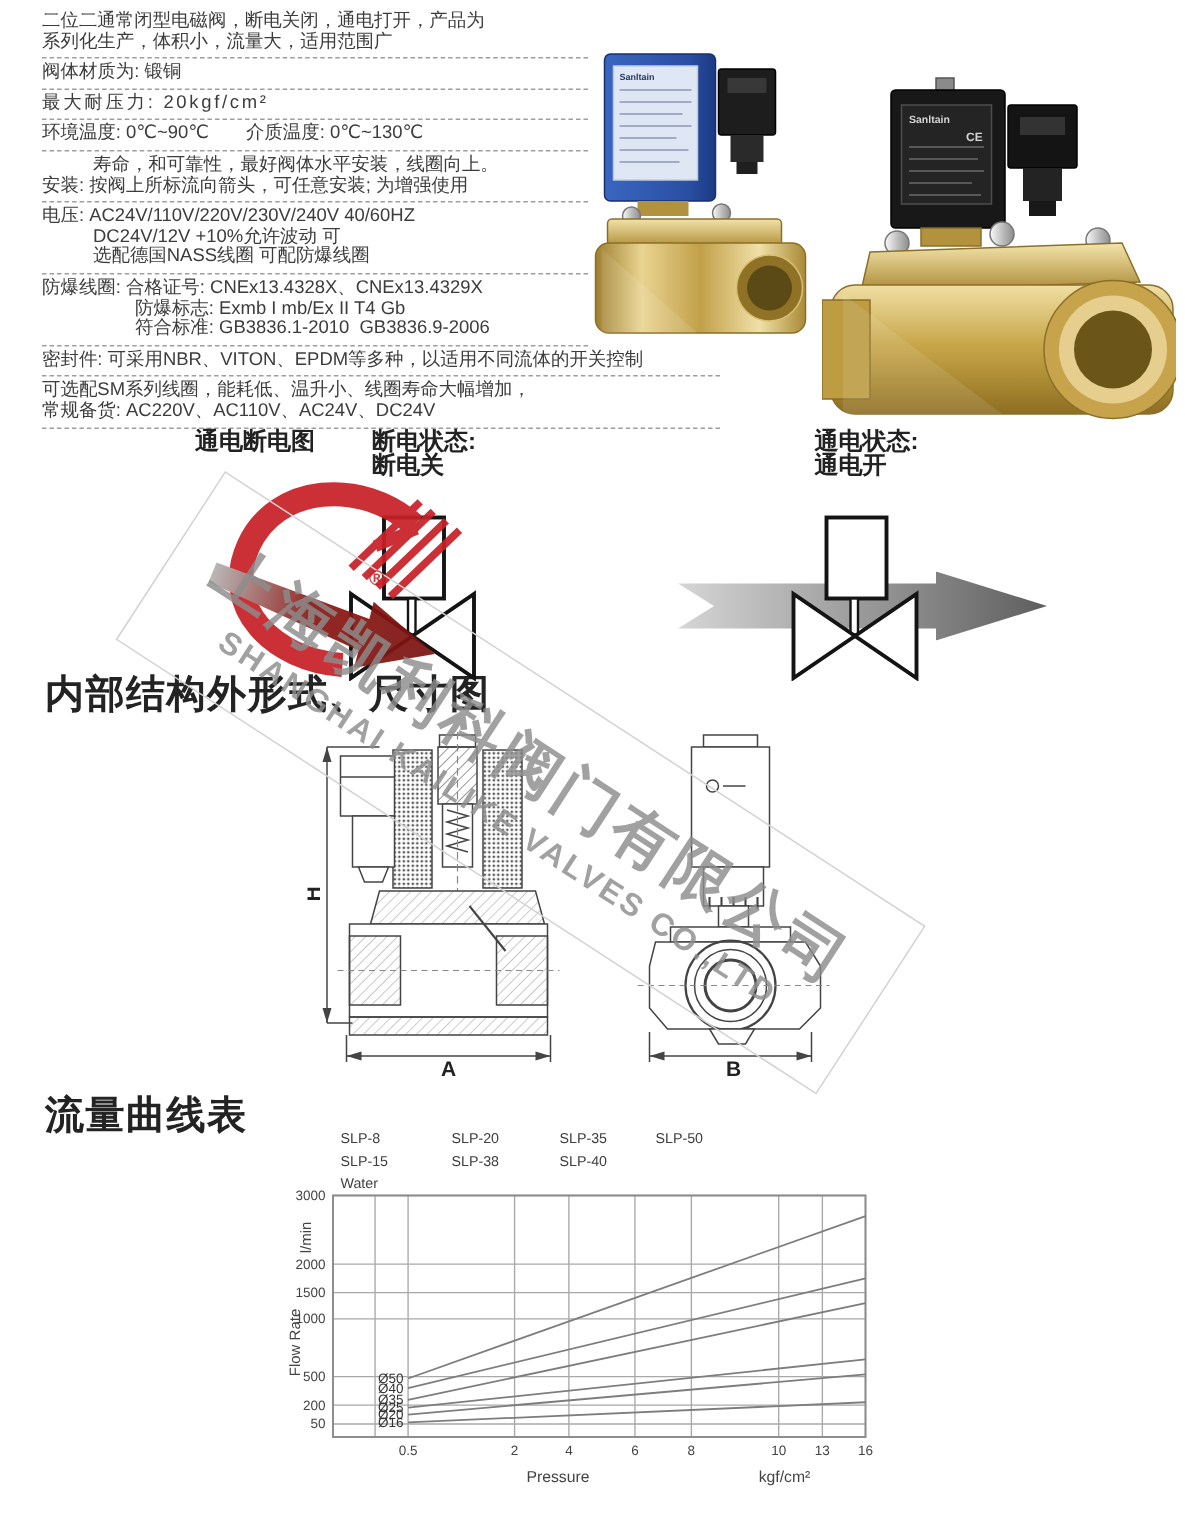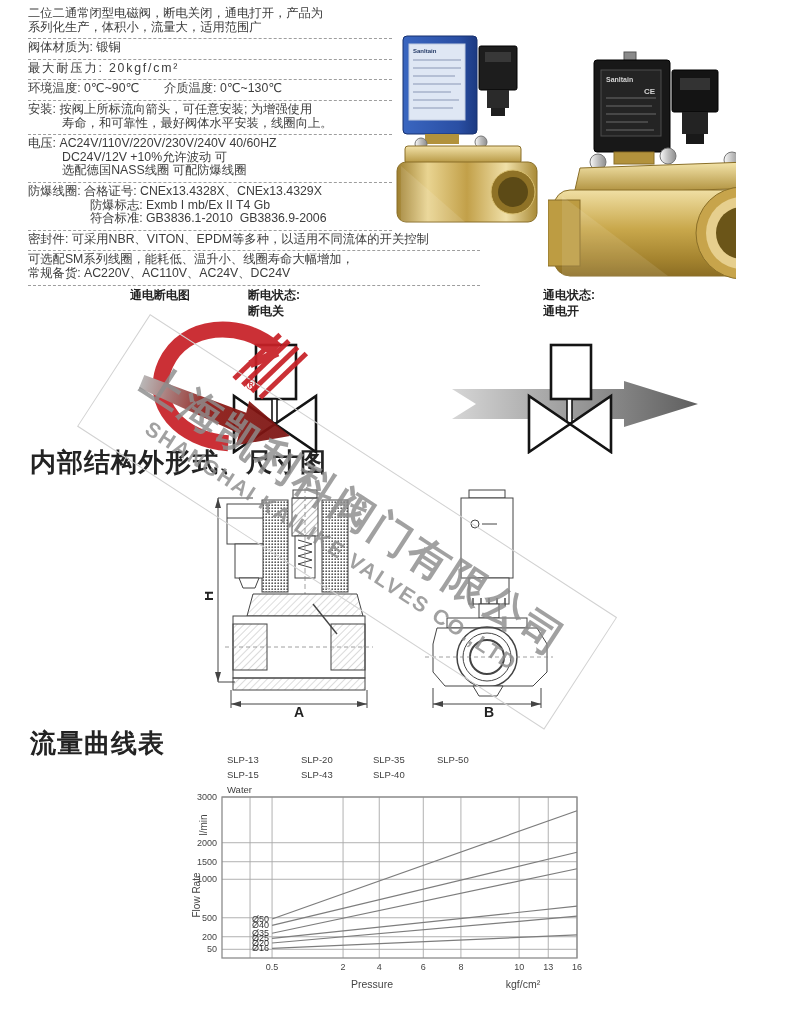--- a/index.html
+++ b/index.html
@@ -1,26 +1,26 @@
 <!DOCTYPE html>
 <html><head>
 <meta charset="utf-8">
 <style>
   html,body{margin:0;padding:0;background:#fff;}
   #page{position:relative;width:736px;height:1011px;background:#fff;overflow:hidden;
-        font-family:"Liberation Sans","DejaVu Sans",sans-serif;color:#3c3c3c;}
+        font-family:"Liberation Sans","DejaVu Sans",sans-serif;color:#3c3c3c;padding-left:48px;}
   
   #spec{position:absolute;left:28px;top:7px;width:370px;font-size:12.3px;line-height:13.6px;overflow:visible;}
   #spec .ln{white-space:pre-wrap;}
   #spec .ln.nowrap{white-space:nowrap;}
   #spec .ln.spaced{letter-spacing:1.8px;}
   #spec .dash{height:3px;margin:1px 0 2px 0;border-bottom:1px dashed #9e9e9e;width:364px;}
   #spec .dash.wide{width:452px;}
   
-  .diag-h{position:absolute;font-size:12px;font-weight:600;color:#222;line-height:16px;white-space:pre-line;}
+  .diag-h{position:absolute;font-size:16px;font-weight:600;color:#222;line-height:16px;white-space:pre-line;}
   
   .sec-title{position:absolute;font-size:26px;font-weight:600;color:#232323;letter-spacing:1px;}
   
   #watermark{position:absolute;left:150px;top:314px;width:555px;height:132px;
              transform:rotate(33deg);transform-origin:0 0;border:1.5px solid #d2d2d2;
              display:flex;flex-direction:column;align-items:center;justify-content:center;
              pointer-events:none;z-index:30;background:transparent;}
   #watermark .wm1{font-size:42px;font-weight:700;color:#8d8d8d;letter-spacing:3px;opacity:.82;white-space:nowrap;}
   #watermark .wm2{font-size:21px;font-weight:700;color:#8d8d8d;letter-spacing:2px;opacity:.82;white-space:nowrap;margin-top:2px;}
   #reg-mark{position:absolute;left:246px;top:377px;font-size:14px;font-weight:700;color:#c82127;opacity:.85;z-index:31;}
@@ -38,22 +38,22 @@
   <div id="spec">
       <div class="ln">二位二通常闭型电磁阀，断电关闭，通电打开，产品为</div>
       <div class="ln">系列化生产，体积小，流量大，适用范围广</div>
       <div class="dash"></div>
       <div class="ln">阀体材质为: 锻铜</div>
       <div class="dash"></div>
       <div class="ln spaced">最大耐压力: 20kgf/cm²</div>
       <div class="dash"></div>
       <div class="ln">环境温度: 0℃~90℃　　介质温度: 0℃~130℃</div>
       <div class="dash"></div>
+      <div class="ln" style="padding-left: 34px;">寿命，和可靠性，最好阀体水平安装，线圈向上。</div>
       <div class="ln">安装: 按阀上所标流向箭头，可任意安装; 为增强使用</div>
-      <div class="ln" style="padding-left: 34px;">寿命，和可靠性，最好阀体水平安装，线圈向上。</div>
       <div class="dash"></div>
       <div class="ln">电压: AC24V/110V/220V/230V/240V 40/60HZ</div>
       <div class="ln" style="padding-left: 34px;">DC24V/12V +10%允许波动 可</div>
       <div class="ln" style="padding-left: 34px;">选配德国NASS线圈 可配防爆线圈</div>
       <div class="dash"></div>
       <div class="ln">防爆线圈: 合格证号: CNEx13.4328X、CNEx13.4329X</div>
       <div class="ln" style="padding-left: 62px;">防爆标志: Exmb I mb/Ex II T4 Gb</div>
       <div class="ln" style="padding-left: 62px;">符合标准: GB3836.1-2010  GB3836.9-2006</div>
       <div class="dash"></div>
       <div class="ln nowrap">密封件: 可采用NBR、VITON、EPDM等多种，以适用不同流体的开关控制</div>
@@ -300,27 +300,27 @@
     <polygon points="8,218 18,215 18,221" fill="#444"></polygon>
     <polygon points="116,218 106,215 106,221" fill="#444"></polygon>
     <text x="64" y="231" font-size="14" fill="#222" font-weight="bold" text-anchor="middle">B</text>
   </svg>
 
   <div class="sec-title" style="left:30px;top:726px">流量曲线表</div>
 
   <div id="chart">
     <div id="legend">
         <div class="leg-col" style="left: 37px;">
-          <div>SLP-13</div>
+          <div>SLP-8</div>
           <div>SLP-15</div>
           <div>Water</div>
         </div>
         <div class="leg-col" style="left: 111px;">
           <div>SLP-20</div>
-          <div>SLP-43</div>
+          <div>SLP-38</div>
         </div>
         <div class="leg-col" style="left: 183px;">
           <div>SLP-35</div>
           <div>SLP-40</div>
         </div>
         <div class="leg-col" style="left: 247px; text-align: center;">
           <div>SLP-50</div>
         </div>
       </div>
     <svg id="flow-chart-svg" width="600" height="263" viewBox="0 0 600 263">

